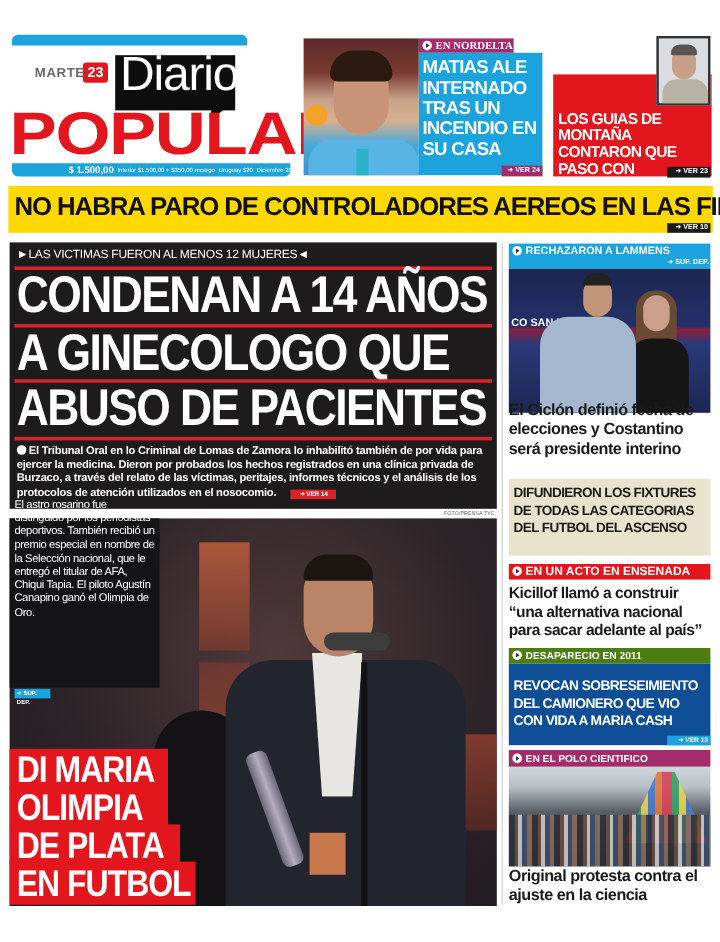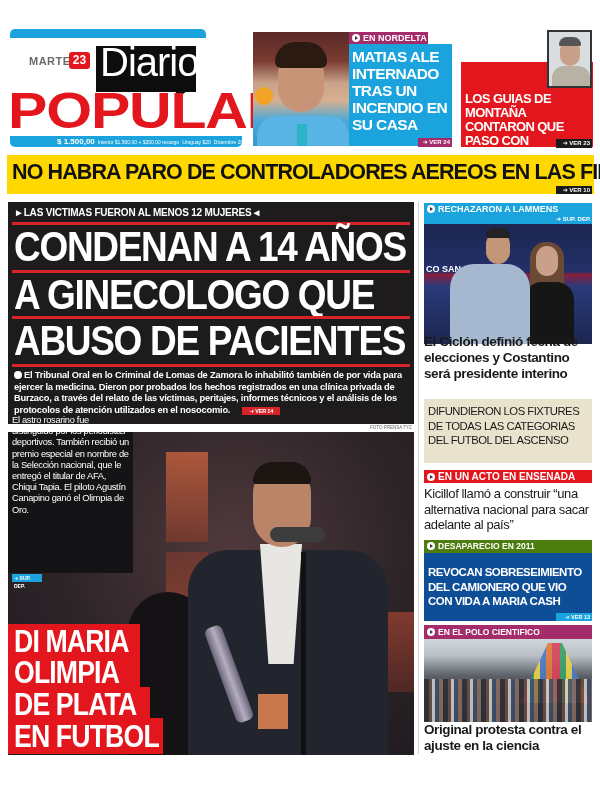--- a/index.html
+++ b/index.html
@@ -19,42 +19,42 @@
   #price-bar .price-main { font-size: 8px; font-weight: 700; padding-left: 40px; }
   #price-bar .dot { width: 6px; height: 6px; border-radius: 50%; background: #0a3d66; display: inline-block; }
 
   
   #teaser1-photo { left: 253px; top: 32px; width: 96px; height: 114px; background: linear-gradient(180deg, #5a2a2a 0%, #7a3a30 25%, #c9a38a 45%, #d7b090 60%, #4aa8d8 78%, #3a96cc 100%); overflow: hidden; }
   #teaser1-photo .hair { position: absolute; left: 22px; top: 10px; width: 52px; height: 26px; background: #2a1a12; border-radius: 26px 26px 8px 8px; }
   #teaser1-photo .face { position: absolute; left: 25px; top: 22px; width: 46px; height: 58px; background: #c89478; border-radius: 20px 20px 24px 24px; }
   #teaser1-photo .light { position: absolute; left: 2px; top: 55px; width: 18px; height: 18px; background: #f6a21b; border-radius: 50%; opacity: 0.9; }
   #teaser1-photo .suit { position: absolute; left: 4px; top: 84px; width: 92px; height: 40px; background: #58b4e4; border-radius: 20px 20px 0 0; }
   #teaser1-photo .tie { position: absolute; left: 44px; top: 92px; width: 10px; height: 30px; background: #2bb4c8; }
-  #teaser1-kicker { left: 349px; top: 32px; width: 79px; height: 12px; background: #a52c6a; color: #fff; font-size: 9px; font-weight: 700; line-height: 12px; padding-left: 3px; white-space: nowrap; }
+  #teaser1-kicker { left: 349px; top: 32px; width: 79px; height: 12px; background: #a52c6a; color: #fff; font-size: 9px; font-weight: 700; line-height: 12px; padding-left: 3px; white-space: nowrap; font-family: Liberation Serif, serif; }
   #teaser1-box { left: 349px; top: 44px; width: 103px; height: 102px; background: #1aa3dc; }
   #teaser1-headline { left: 352px; top: 48px; width: 100px; color: #fff; font-size: 15.5px; line-height: 17px; font-weight: 700; letter-spacing: -0.6px; }
   #teaser1-ref { left: 418px; top: 138px; width: 34px; height: 9px; background: #a52c6a; color: #fff; font-size: 6px; font-weight: 700; line-height: 9px; text-align: right; padding-right: 2px; }
 
   
   #teaser2-box { left: 461px; top: 62px; width: 132px; height: 85px; background: #e3161e; }
   #teaser2-photo { left: 547px; top: 30px; width: 45px; height: 58px; background: #d9dde0; border: 2px solid #333; overflow: hidden; }
   #teaser2-photo .face { position: absolute; left: 11px; top: 8px; width: 20px; height: 26px; background: #c8a08a; border-radius: 10px; }
   #teaser2-photo .hair { position: absolute; left: 10px; top: 5px; width: 22px; height: 9px; background: #555; border-radius: 10px 10px 2px 2px; }
   #teaser2-photo .body { position: absolute; left: 3px; top: 34px; width: 38px; height: 24px; background: #b8b2a4; border-radius: 12px 12px 0 0; }
   #teaser2-headline { left: 465px; top: 92px; width: 130px; color: #fff; font-size: 13px; line-height: 14px; font-weight: 700; letter-spacing: -0.6px; }
   #teaser2-ref { left: 556px; top: 139px; width: 36px; height: 9px; background: #1a1a1a; color: #fff; font-size: 6px; font-weight: 700; line-height: 9px; text-align: right; padding-right: 2px; }
 
   
   #banner { left: 7px; top: 155px; width: 587px; height: 39px; background: #ffd800; }
   #banner-headline { left: 12px; top: 159px; width: 580px; text-align: center; font-size: 21.5px; font-weight: 900; color: #111; letter-spacing: -0.9px; line-height: 26px; white-space: nowrap; }
   #banner-ref { left: 556px; top: 186px; width: 36px; height: 8px; background: #1a1a1a; color: #fff; font-size: 6px; font-weight: 700; line-height: 8px; text-align: right; padding-right: 2px; }
 
   
   #main-story { left: 8px; top: 202px; width: 406px; height: 222px; background: #1d1b1c; }
-  #main-kicker { left: 14px; top: 207px; color: #fff; font-size: 10px; font-weight: 700; letter-spacing: -0.2px; white-space: nowrap; }
+  #main-kicker { left: 14px; top: 207px; color: #fff; font-size: 10px; font-weight: 400; letter-spacing: -0.2px; white-space: nowrap; }
   .red-rule { position: absolute; left: 12px; width: 398px; height: 3px; background: #d8232a; }
   #rule1 { top: 222px; }
   #rule2 { top: 270px; }
   #rule3 { top: 316px; }
   #rule4 { top: 364px; }
   .main-hl { position: absolute; left: 14px; color: #fff; font-size: 43px; font-weight: 900; line-height: 44px; letter-spacing: -1.5px; white-space: nowrap; transform: scaleX(0.86); transform-origin: left top; }
   #main-hl-1 { top: 224px; }
   #main-hl-2 { top: 272px; }
   #main-hl-3 { top: 318px; }
   #main-body { left: 14px; top: 370px; width: 398px; color: #fff; font-size: 9.3px; line-height: 11.5px; font-weight: 700; letter-spacing: -0.2px; }
@@ -98,23 +98,23 @@
   #lammens-photo { left: 424px; top: 224px; width: 168px; height: 120px; background: linear-gradient(180deg, #1c2650 0%, #24306a 40%, #8c1e3a 42%, #2a3a7a 52%, #1c2650 100%); overflow: hidden; }
   #lammens-photo .sign { position: absolute; left: 2px; top: 40px; font-size: 9px; color: #fff; font-weight: 700; white-space: nowrap; }
   #lammens-photo .man-head { position: absolute; left: 62px; top: 8px; width: 24px; height: 32px; background: #c29478; border-radius: 12px; }
   #lammens-photo .man-hair { position: absolute; left: 62px; top: 4px; width: 24px; height: 10px; background: #222; border-radius: 12px 12px 2px 2px; }
   #lammens-photo .man-body { position: absolute; left: 26px; top: 40px; width: 80px; height: 80px; background: #a6b8cf; border-radius: 24px 24px 0 0; }
   #lammens-photo .woman-head { position: absolute; left: 112px; top: 22px; width: 22px; height: 30px; background: #caa08a; border-radius: 12px; }
   #lammens-photo .woman-hair { position: absolute; left: 106px; top: 18px; width: 34px; height: 52px; background: #6a4a34; border-radius: 16px 16px 6px 6px; z-index: 0; }
   #lammens-photo .woman-body { position: absolute; left: 100px; top: 58px; width: 50px; height: 62px; background: #161616; border-radius: 18px 18px 0 0; }
   #lammens-headline { left: 424px; top: 334px; width: 172px; color: #1a1a1a; font-size: 13.5px; line-height: 16px; font-weight: 700; letter-spacing: -0.4px; }
   #fixtures-box { left: 424px; top: 399px; width: 168px; height: 64px; background: #e9e2cd; }
-  #fixtures-headline { left: 428px; top: 404px; width: 164px; color: #1a1a1a; font-size: 11.3px; line-height: 14.5px; font-weight: 400; letter-spacing: -0.5px; }
+  #fixtures-headline { left: 428px; top: 404px; width: 164px; color: #1a1a1a; font-size: 11.3px; line-height: 14.5px; font-weight: 700; letter-spacing: -0.5px; }
   #kicillof-kicker { left: 424px; top: 470px; width: 168px; height: 13px; background: #e3161e; color: #fff; font-size: 10px; font-weight: 700; line-height: 13px; padding-left: 3px; }
-  #kicillof-headline { left: 424px; top: 486px; width: 172px; color: #1a1a1a; font-size: 13px; line-height: 15.5px; font-weight: 400; letter-spacing: -0.4px; }
+  #kicillof-headline { left: 424px; top: 486px; width: 172px; color: #1a1a1a; font-size: 13px; line-height: 15.5px; font-weight: 700; letter-spacing: -0.4px; }
   #cash-kicker { left: 424px; top: 540px; width: 168px; height: 13px; background: #4d7c0f; color: #fff; font-size: 8.5px; font-weight: 700; line-height: 13px; padding-left: 3px; }
   #cash-box { left: 424px; top: 553px; width: 168px; height: 68px; background: #0e4e96; }
   #cash-headline { left: 428px; top: 565px; width: 164px; color: #fff; font-size: 11.5px; line-height: 14.5px; font-weight: 700; letter-spacing: -0.5px; }
   #cash-ref { left: 556px; top: 613px; width: 36px; height: 8px; background: #1aa3dc; color: #fff; font-size: 5.5px; line-height: 8px; font-weight: 700; text-align: right; padding-right: 2px; }
   #polo-kicker { left: 424px; top: 625px; width: 168px; height: 14px; background: #a52c6a; color: #fff; font-size: 8.5px; font-weight: 700; line-height: 14px; padding-left: 3px; }
   #polo-photo { left: 424px; top: 639px; width: 168px; height: 83px; background: linear-gradient(180deg, #cfd6dc 0%, #b8c0c6 20%, #5a5e66 45%, #3a3e48 100%); overflow: hidden; }
   #polo-photo .boxes { position: absolute; left: 96px; top: 4px; width: 70px; height: 60px; background: repeating-linear-gradient(90deg, #d8425a 0 8px, #3aa066 8px 14px, #e8d44a 14px 20px, #4a7ac8 20px 26px, #e27a3a 26px 32px); clip-path: polygon(40% 0, 60% 0, 100% 100%, 0 100%); opacity: 0.9; }
   #polo-photo .crowd { position: absolute; left: 0; top: 40px; width: 168px; height: 43px; background: repeating-linear-gradient(90deg, #2a2c34 0 5px, #6a4a3e 5px 8px, #d2d0cc 8px 11px, #384c6a 11px 15px, #8a6a5a 15px 19px); opacity: 0.85; }
   #polo-headline { left: 424px; top: 722px; width: 172px; color: #1a1a1a; font-size: 13.5px; line-height: 16px; font-weight: 700; letter-spacing: -0.4px; }
   .play-dot { display: inline-block; width: 8px; height: 8px; border-radius: 50%; background: #fff; margin-right: 3px; vertical-align: -1px; position: relative; }

